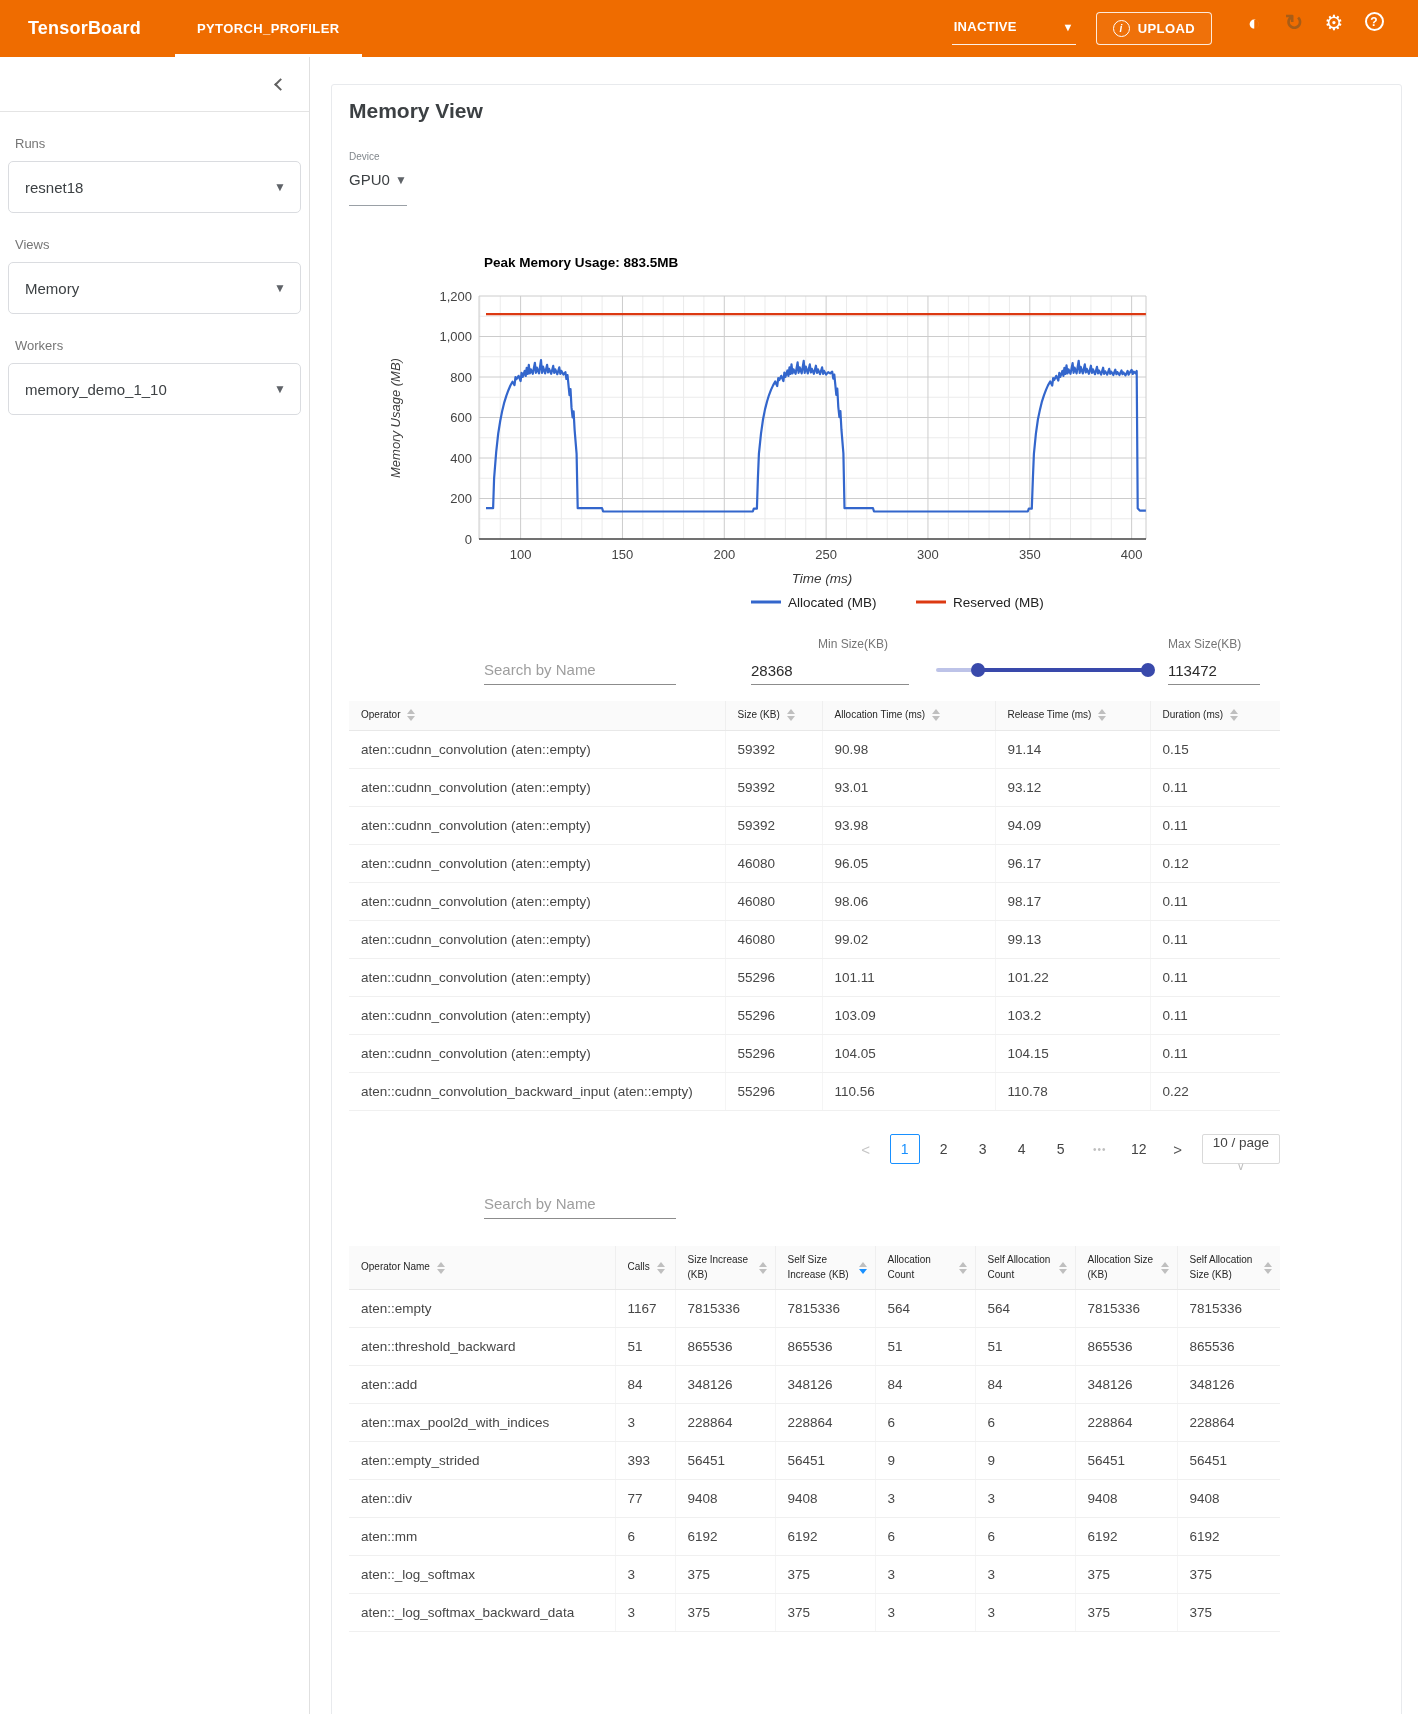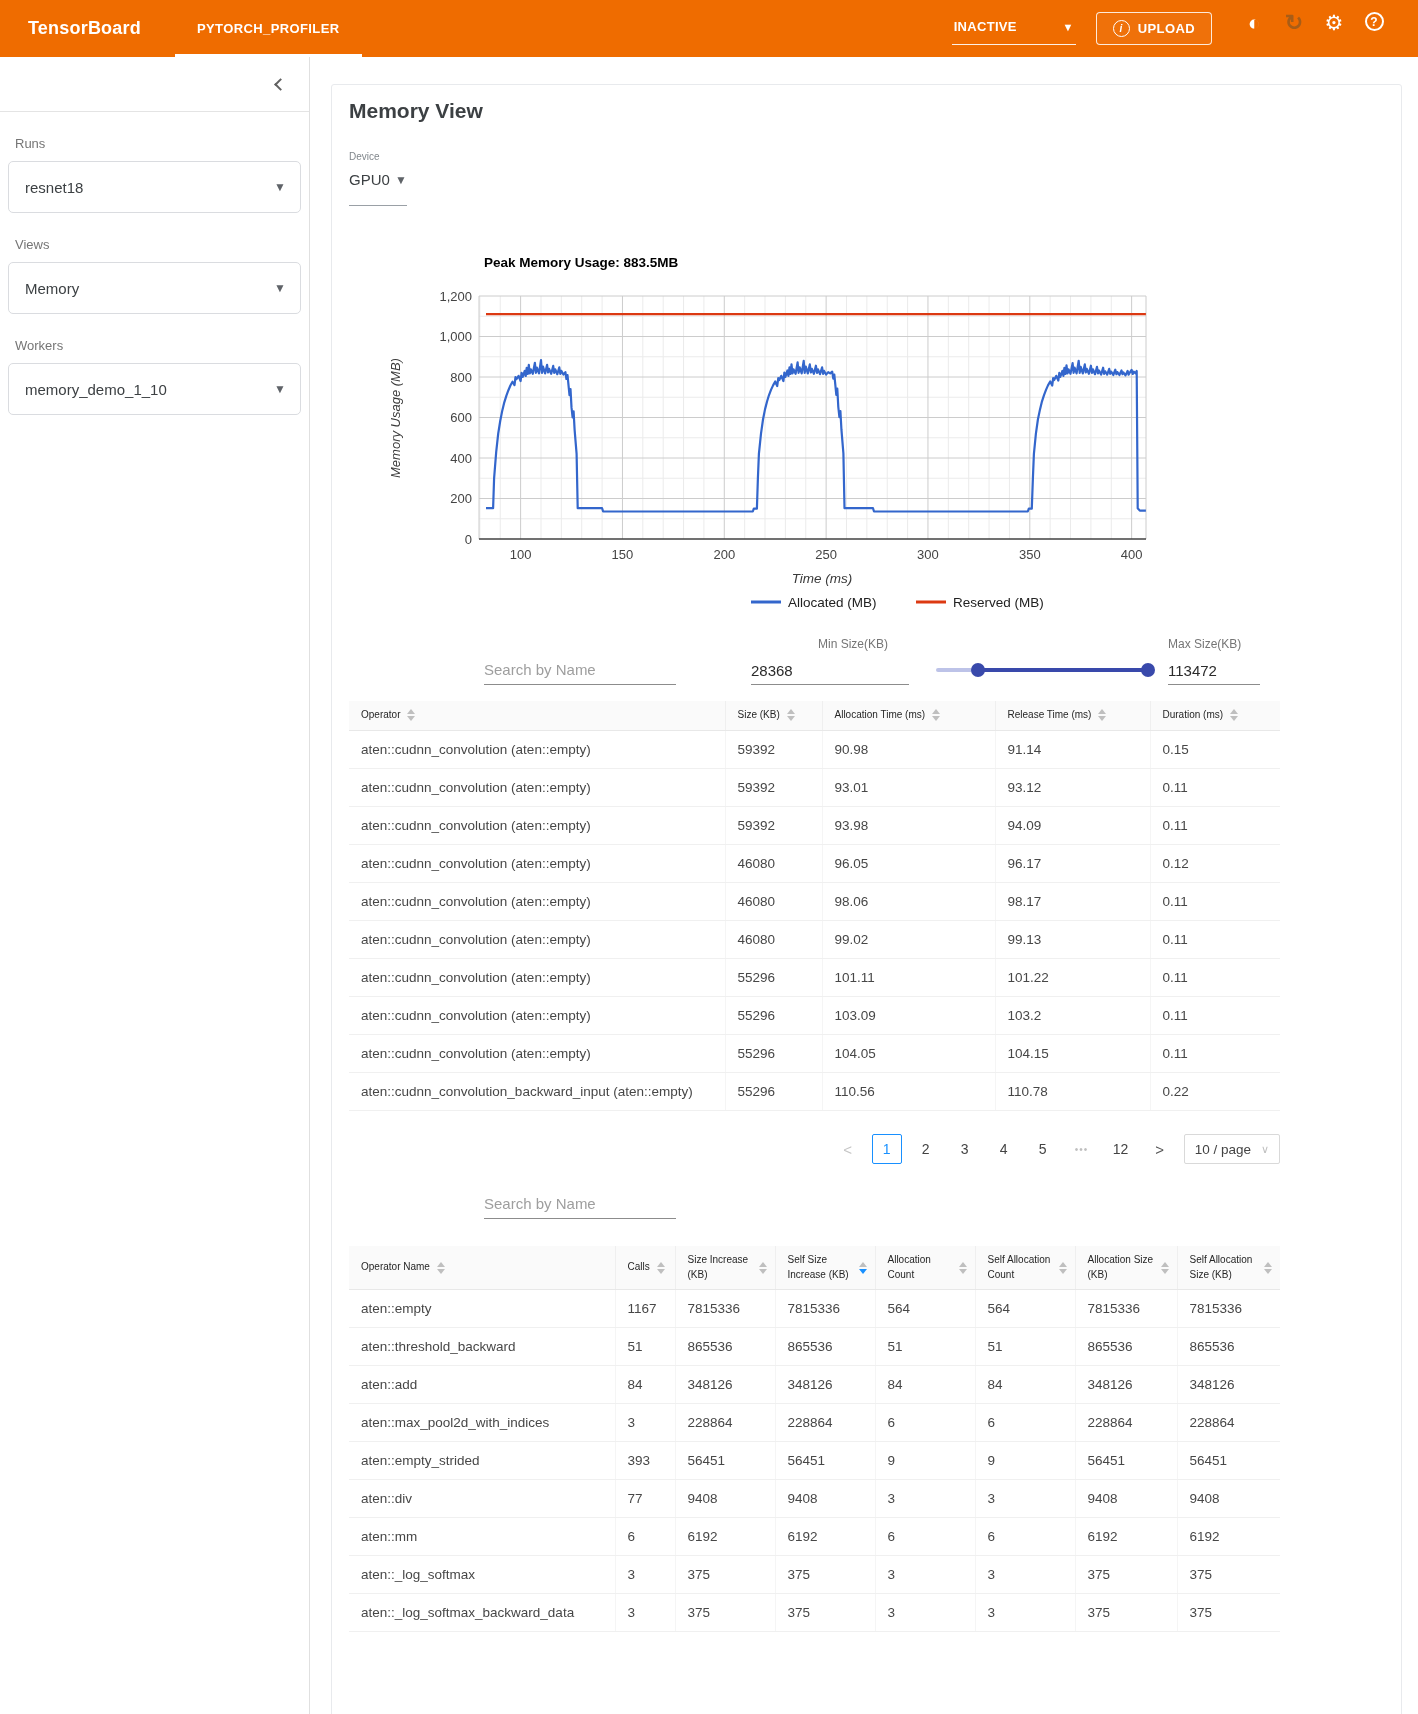--- a/index.html
+++ b/index.html
@@ -97,21 +97,21 @@
   .pager { position:absolute; left:17px; top:1048px; width:931px; height:32px;
            display:flex; align-items:center; justify-content:flex-end; gap:9px;
            font-size:14px; color:#434343; }
   .pg-item { min-width:30px; height:30px; display:flex; align-items:center; justify-content:center;
              cursor:pointer; border-radius:2px; }
   .pg-item.active { border:1px solid #1890ff; color:#1890ff; }
   .pg-item.prev { color:#c5c5c5; font-size:15px; }
   .pg-item.next { color:#555; font-size:15px; }
   .pg-item.ellipsis { color:#bfbfbf; letter-spacing:1px; font-size:10px; cursor:default; }
   .page-size { height:30px; border:1px solid #d9d9d9; border-radius:2px; padding:0 10px;
-               display:flex; align-items:center; gap:10px; font-size:13.5px; color:#434343; cursor:pointer; }
+               display:flex; align-items:center; gap:10px; font-size:13.5px; color:#434343; cursor:pointer;flex-direction:column; }
   .page-size .caret { color:#bfbfbf; font-size:11px; }
 
   .search2 { position:absolute; left:152px; top:1104px; width:192px; height:30px; }
 
   svg text { font-family:"Liberation Sans", sans-serif; }
 </style>
 </head>
 <body>
 
 <header class="topbar">

